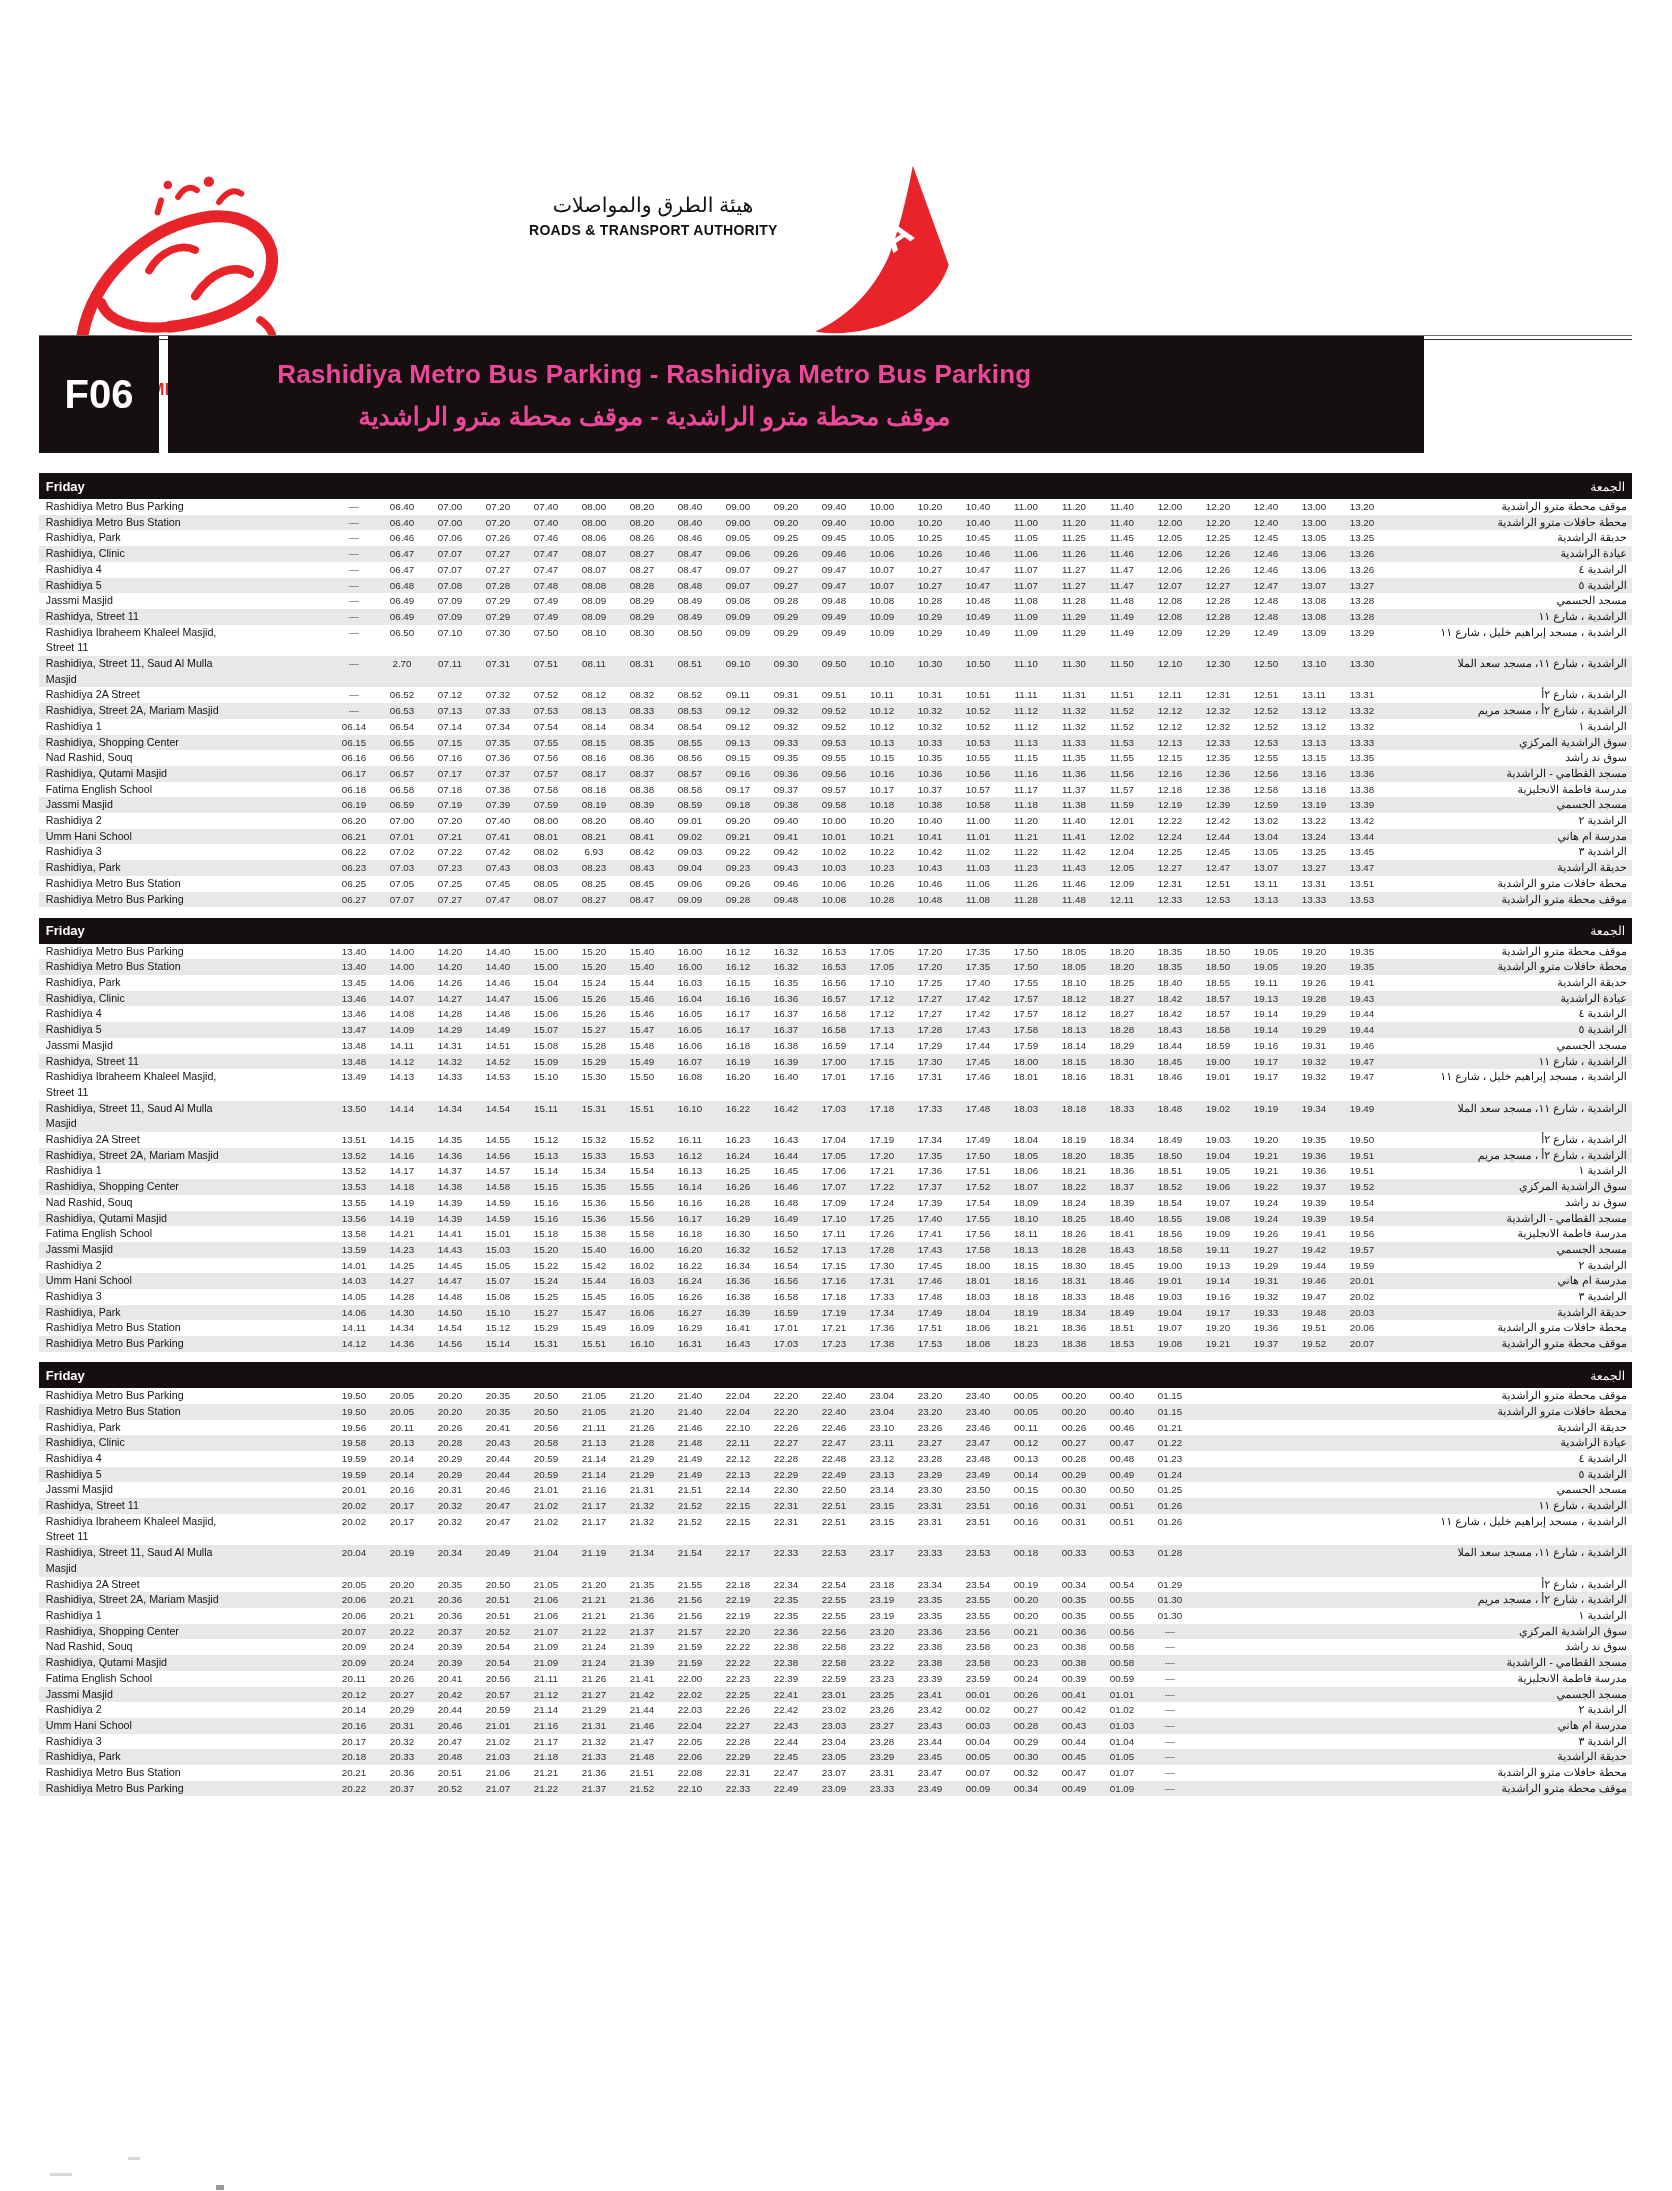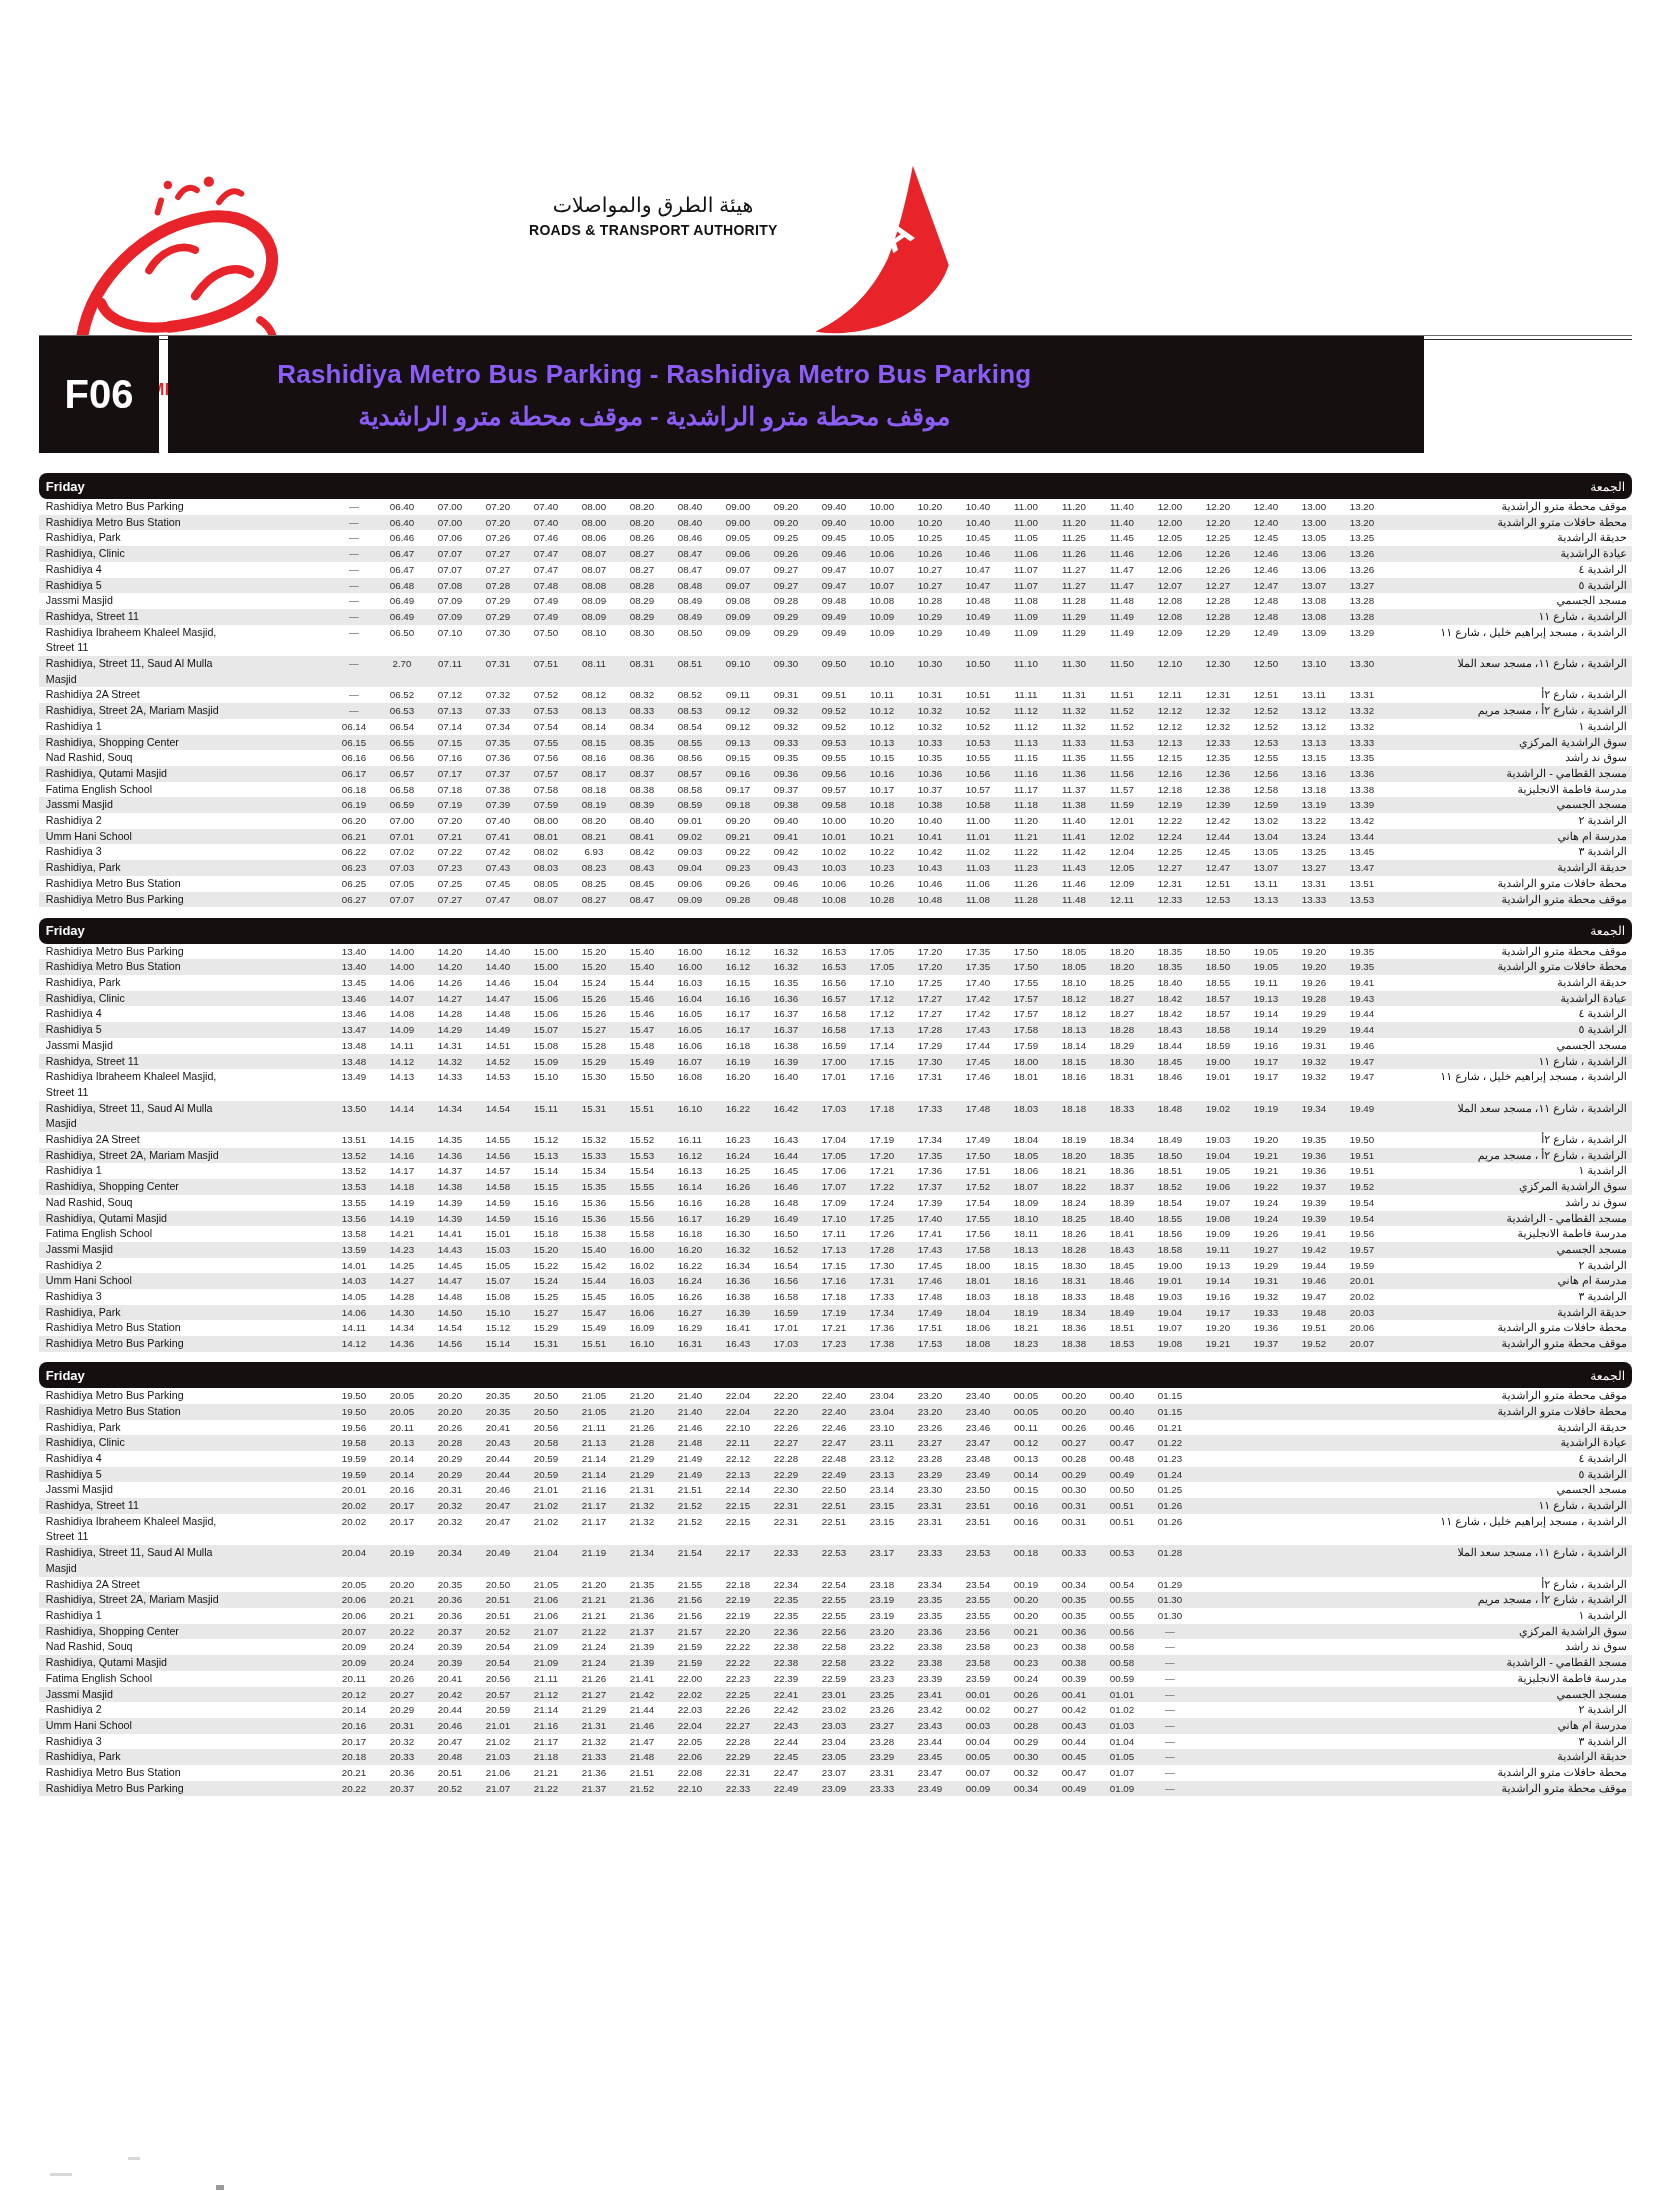--- a/index.html
+++ b/index.html
@@ -16,29 +16,29 @@
   .authority .en{font-size:14px;font-weight:bold;color:#111;letter-spacing:0.3px;line-height:22px;white-space:nowrap;}
   .rta-logo{position:absolute;left:812px;top:164px;width:141px;height:171px;}
 
   .rule{position:absolute;top:335px;left:39px;width:1593px;height:2.6px;
         border-top:0.9px solid #6a6a6a;border-bottom:1.7px solid #2e2e2e;}
 
   
   .route-bar{position:absolute;top:336px;left:39px;width:1385px;height:117px;display:flex;}
   .route-num{width:120px;background:#150f10;color:#fff;display:flex;align-items:center;
         justify-content:center;font-size:40px;font-weight:bold;}
-  .route-title{flex:1;margin-left:8.6px;background:#150f10;color:#8b5cf6;display:flex;
+  .route-title{flex:1;margin-left:8.6px;background:#150f10;color:#ec4899;display:flex;
         flex-direction:column;align-items:center;justify-content:center;padding-right:283px;box-sizing:border-box;}
   .route-title .en{font-size:26px;font-weight:bold;letter-spacing:0.2px;}
   .route-title .ar{font-size:25px;font-weight:bold;direction:rtl;margin-top:12px;text-align:center;}
 
   
   .sections{position:absolute;top:473px;left:39px;width:1593px;}
   .daybar{height:26px;background:#150f10;color:#fff;display:flex;align-items:center;
-        justify-content:space-between;padding:0 6.8px;box-sizing:border-box;margin-top:10.3px;border-radius:8px;}
+        justify-content:space-between;padding:0 6.8px;box-sizing:border-box;margin-top:10.3px;}
   .daybar:first-child{margin-top:0;}
   .daybar .d-en{font-size:13px;font-weight:bold;}
   .daybar .d-ar{font-size:12.4px;font-weight:normal;direction:rtl;}
   .rows{width:100%;}
   .row{display:flex;align-items:flex-start;line-height:15.7px;font-size:9.8px;}
   .row.odd{background:#fff;}
   .row.even{background:#e8e8e8;}
   .c-name{width:291px;box-sizing:border-box;padding-left:6.8px;font-size:10.7px;color:#141414;}
   .c-name span{display:inline-block;max-width:176px;}
   .c-t{width:48px;text-align:center;color:#2c2c2c;white-space:nowrap;}

